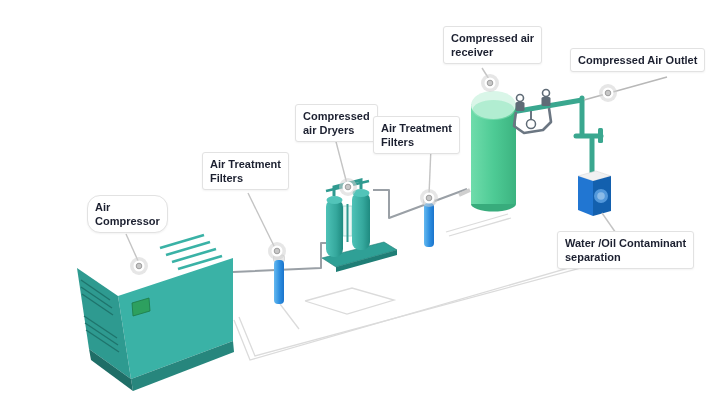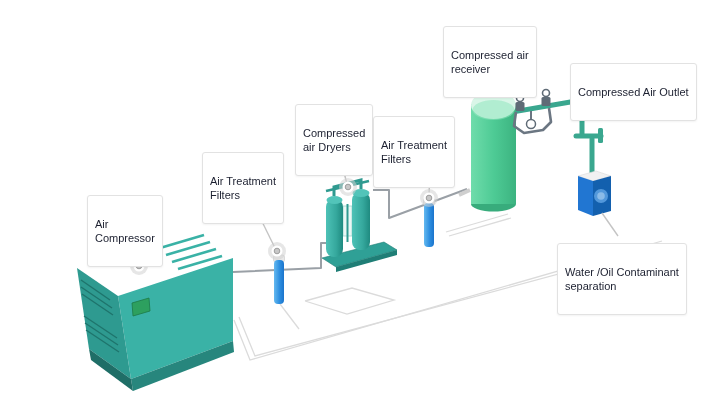--- a/index.html
+++ b/index.html
@@ -6,36 +6,36 @@
   .stage{
     position:relative;width:720px;height:404px;background:#ffffff;
     overflow:hidden;font-family:"Liberation Sans",sans-serif;
   }
   .stage svg{position:absolute;left:0;top:0;}
   .label{
     position:absolute;
     background:#ffffff;
     border:1px solid #e2e2e2;
     border-radius:3px;
-    padding:21px 7px;
-    font-weight:normal;
+    padding:4px 7px;
+    font-weight:bold;
     font-size:11px;
     line-height:1.28;
     color:#1c2030;
     white-space:pre-line;
     box-shadow:0 1px 2px rgba(0,0,0,.05);
     z-index:5;
   }
-  .lbl-compressor{left:87px;top:195px;}
+  .lbl-compressor{left:87px;top:195px;border-radius:13px;}
   .lbl-filters1{left:202px;top:152px;}
   .lbl-dryers{left:287px;top:104px;margin-left:8px;}
   .lbl-filters2{left:373px;top:116px;}
   .lbl-receiver{left:443px;top:26px;}
-  .lbl-outlet{left:570px;top:63px;}
-  .lbl-separator{left:557px;top:231px;margin-top:12px;}
+  .lbl-outlet{left:570px;top:48px;}
+  .lbl-separator{left:557px;top:231px;}
 </style>
 </head>
 <body>
 
 <div class="stage">
 
   <svg width="720" height="404" viewBox="0 0 720 404">
     <defs>
       <linearGradient id="filterGrad" x1="0" y1="0" x2="1" y2="0">
         <stop offset="0" stop-color="#64B9F0"></stop>

